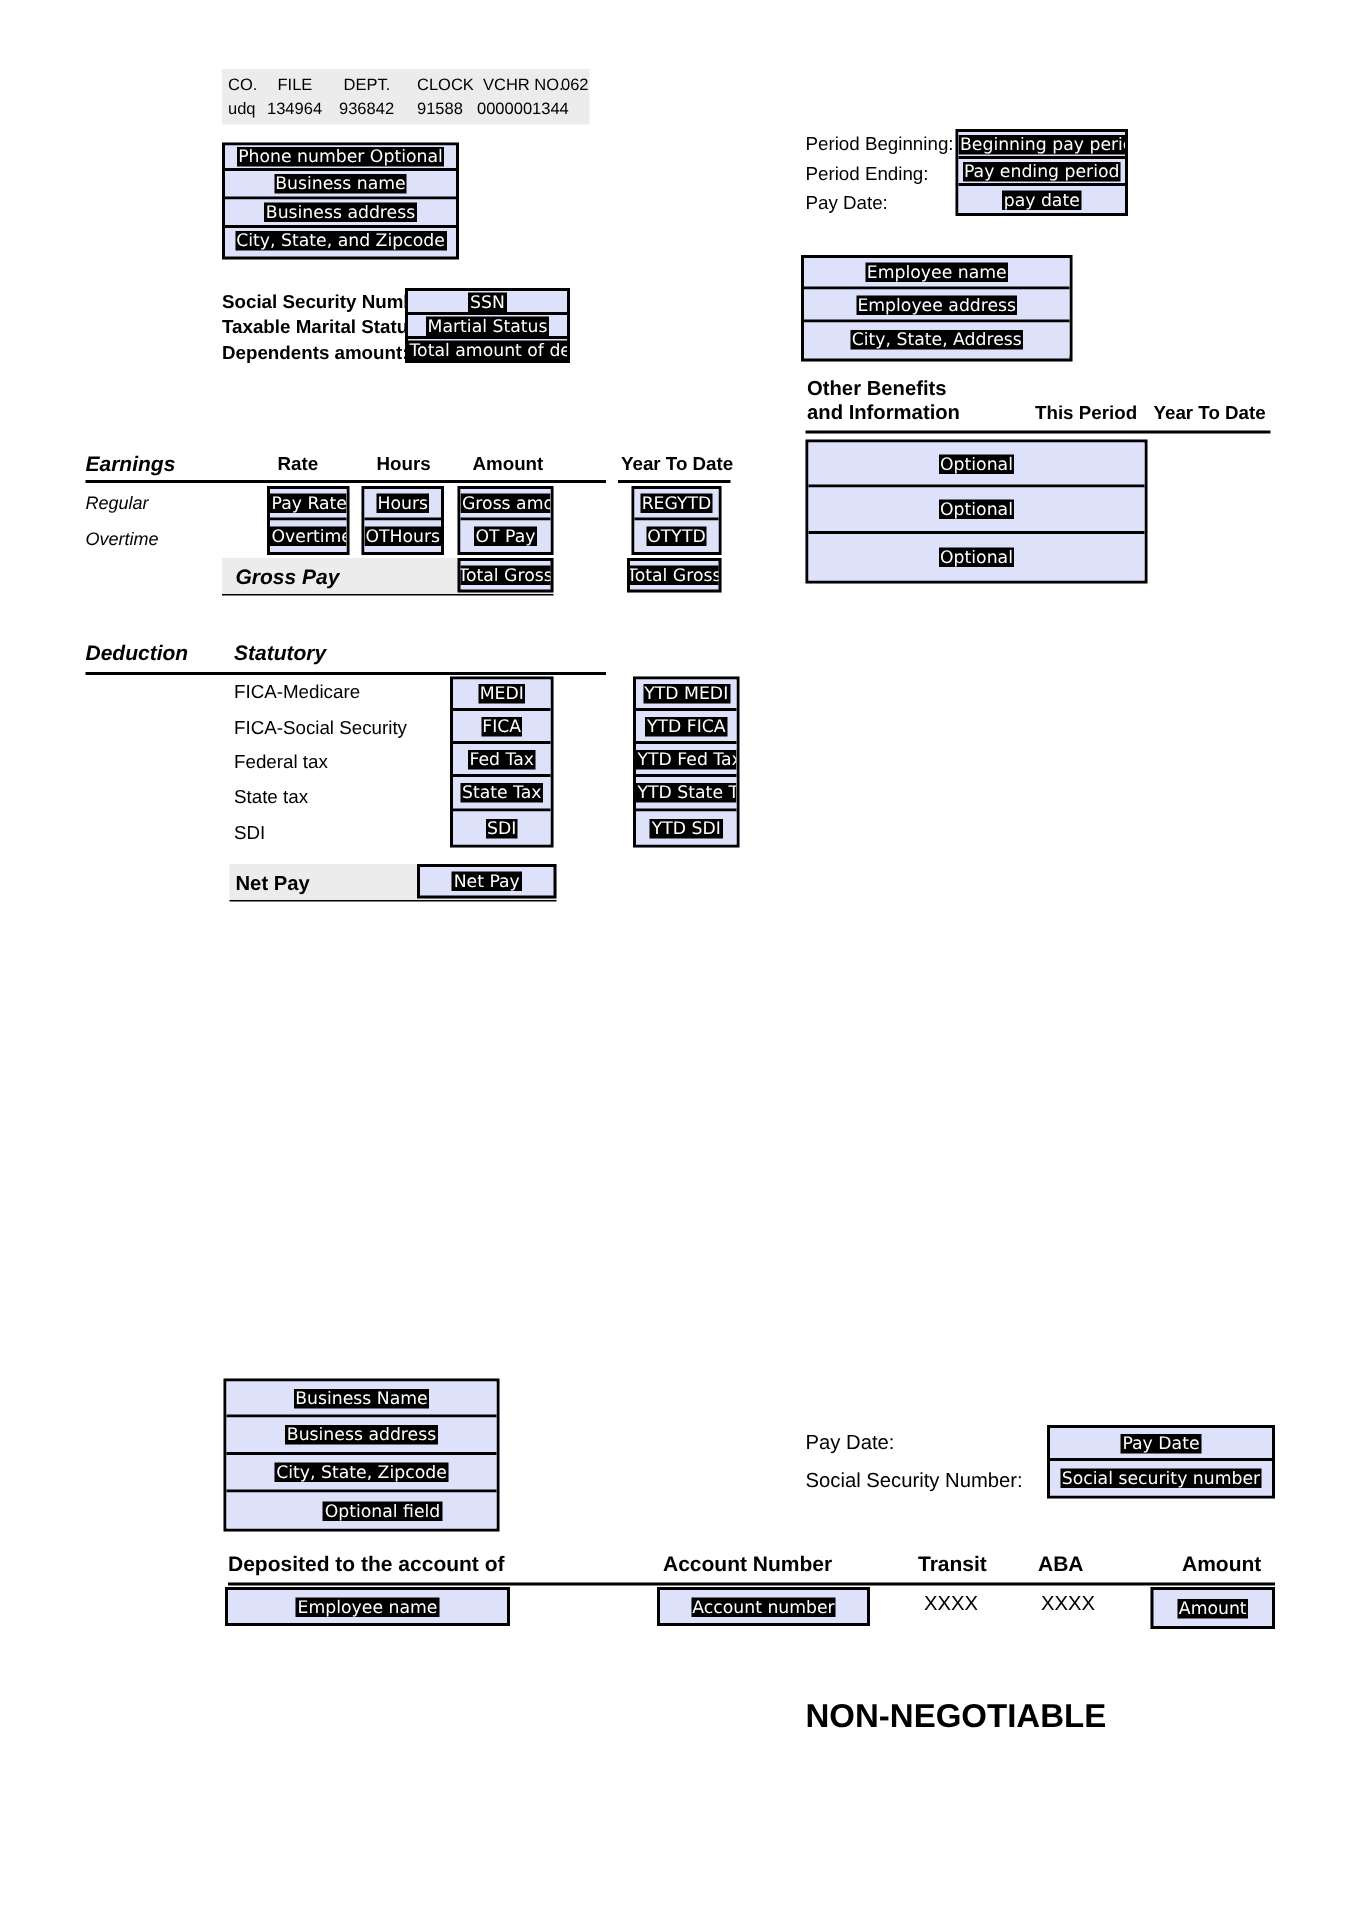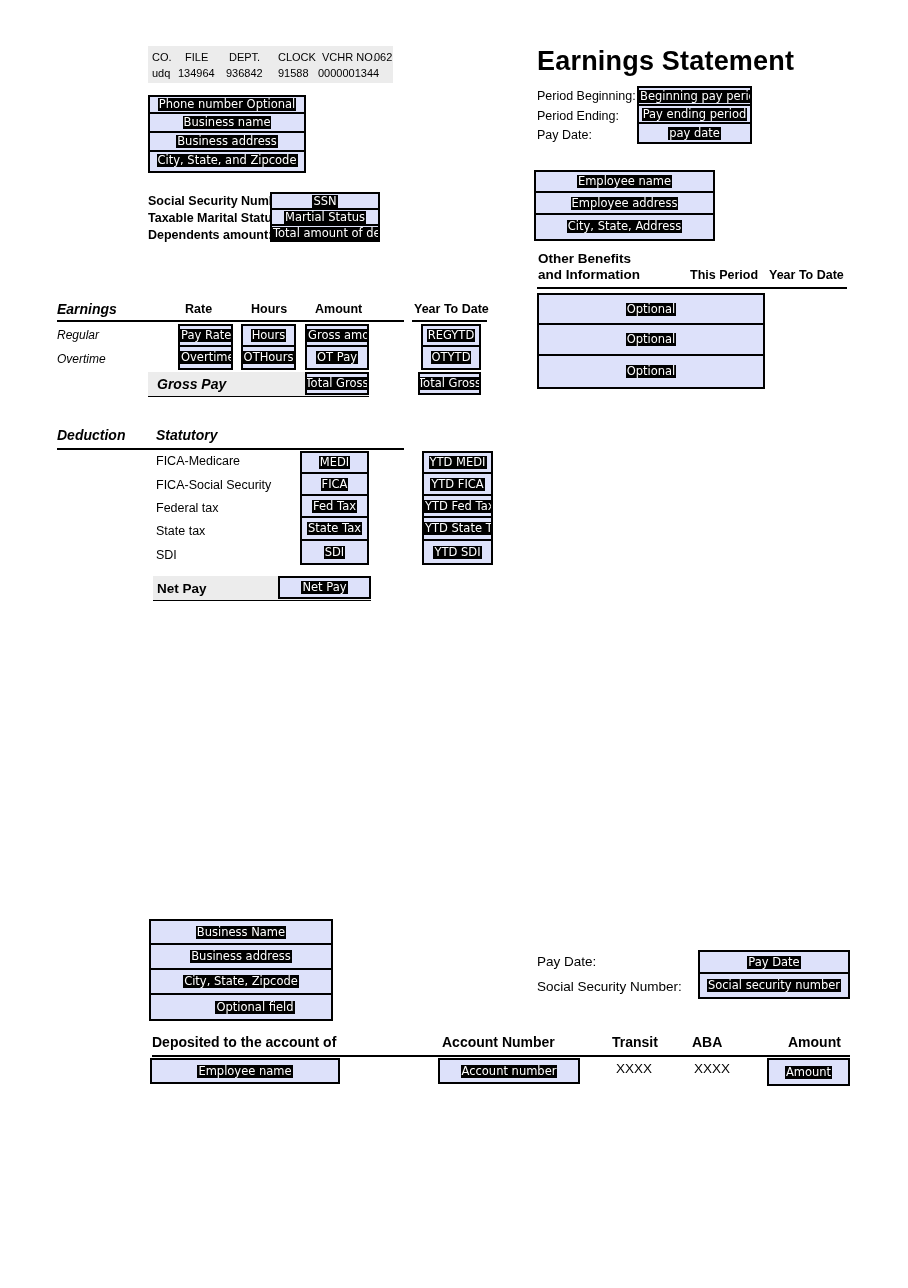--- a/index.html
+++ b/index.html
@@ -221,21 +221,20 @@
     </div>
   </div>
 
   <div class="band" style="left:153px; top:576px; width:218px; height:24px;"></div>
   <div class="t lbl-b" style="left:157px; top:581px; font-size:13.5px;">Net Pay</div>
   <div class="field" style="left:278px; top:576px; width:93px; height:23px;">
     <span>Net Pay</span>
   </div>
   <div class="rule" style="left:153px; top:600px; width:218px; height:1px;"></div>
 
-  <div class="title" style="left:537px; top:46px;">Earnings Statement</div>
 
   <div class="t lbl" style="left:537px; top:89px;">Period Beginning:</div>
   <div class="t lbl" style="left:537px; top:109px;">Period Ending:</div>
   <div class="t lbl" style="left:537px; top:128px;">Pay Date:</div>
 
   <div class="fgroup" style="left:637px; top:86px; width:115px; height:58px;">
     <div class="row clip" style="height:18px;">
       <span>Beginning pay period d</span>
     </div>
     <div class="row" style="height:18px;">
@@ -316,14 +315,15 @@
   </div>
   <div class="field" style="left:438px; top:1058px; width:142px; height:26px;">
     <span>Account number</span>
   </div>
   <div class="t" style="left:616px; top:1061px; font-size:13.5px;">XXXX</div>
   <div class="t" style="left:694px; top:1061px; font-size:13.5px;">XXXX</div>
   <div class="field" style="left:767px; top:1058px; width:83px; height:28px;">
     <span>Amount</span>
   </div>
 
+  <div class="bigtxt" style="left:537px; top:1131px;">NON-NEGOTIABLE</div>
 
 </div>
 
 </body></html>

